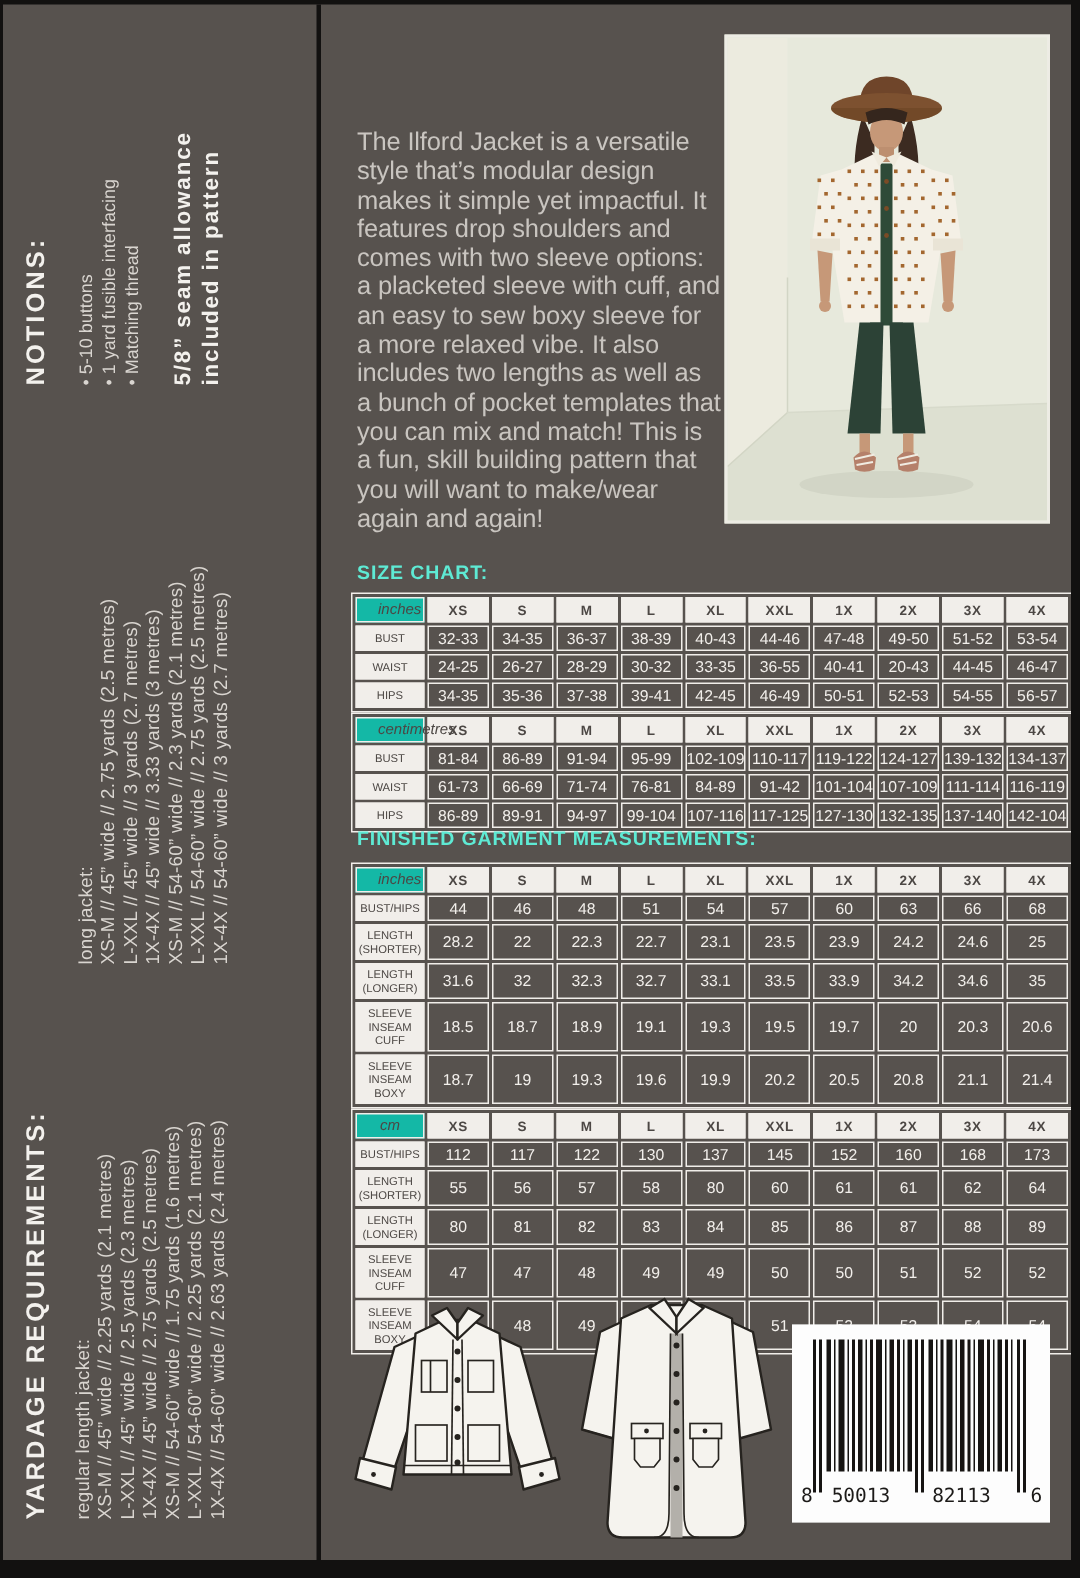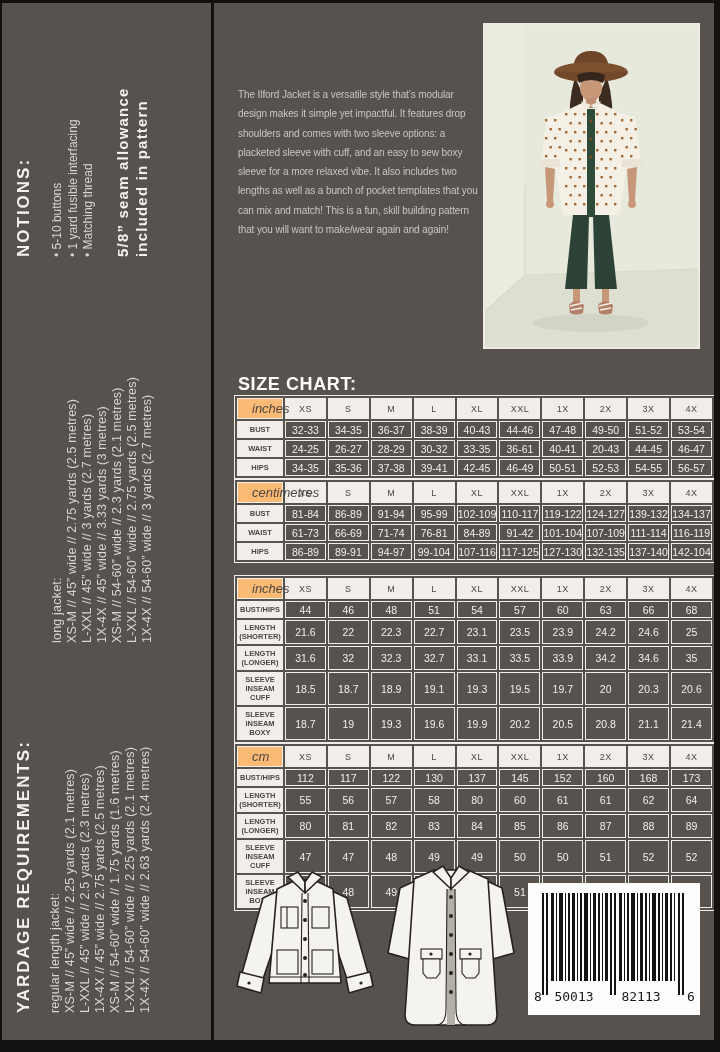--- a/index.html
+++ b/index.html
@@ -13,39 +13,39 @@
   .vtext { position:absolute; writing-mode:vertical-rl; transform:rotate(180deg); color:#d9d5d0; }
   .vtext h2 { font-size:17px; font-weight:bold; letter-spacing:2px; color:#f3f1ed; white-space:pre-line; }
   .vtext .lines { font-size:12.5px; line-height:15px; white-space:pre-line; letter-spacing:0.2px; }
   .vtext .bullets { font-size:12px; line-height:15.5px; white-space:pre-line; }
   .vtext .seam { font-size:15px; font-weight:bold; letter-spacing:1.2px; line-height:19px;
                  color:#f3f1ed; white-space:pre-line; }
   .gap14 { margin-left:14px; }
   .gap16 { margin-left:16px; }
 
   
-  .description { position:absolute; left:236px; top:82px; width:243px; font-size:10px;
+  .description { position:absolute; left:236px; top:82px; width:243px; font-size:17px;
                  line-height:19.3px; letter-spacing:-0.1px; color:#c9c5c0; }
   .description p + p { margin-top:19px; }
 
   .photo { position:absolute; left:481px; top:20px; width:217px; height:326px;
            border:2px solid #edece4; background:#e7e9dc; }
 
-  .section-heading { position:absolute; left:236px; font-size:18px; font-weight:bold;
-                     letter-spacing:0.6px; color:#ffffff; }
+  .section-heading { position:absolute; left:236px; font-size:13px; font-weight:bold;
+                     letter-spacing:0.6px; color:#5eead4; }
 
   .tablebox { position:absolute; left:232px; width:481px; }
   table.chart { border-collapse:separate; border-spacing:2px; border:1.5px solid #f1eeea;
                 width:481px; table-layout:fixed; }
   table.chart th, table.chart td { border:1.5px solid #f1eeea; text-align:center; vertical-align:middle; }
-  th.unit { background:#fdba74; color:#4c4744; font-style:italic; font-weight:normal;
-            font-size:13px; padding:2px 14px; }
-  th.size { background:#f1eeea; color:#4c4744; font-size:9px; font-weight:normal;
+  th.unit { background:#14b8a6; color:#4c4744; font-style:italic; font-weight:normal;
+            font-size:10px; padding:2px 14px; }
+  th.size { background:#f1eeea; color:#4c4744; font-size:9px; font-weight:bold;
             letter-spacing:0.5px; padding:2px 0; }
-  th.rowlabel { background:#f1eeea; color:#4c4744; font-size:7.5px; font-weight:bold;
+  th.rowlabel { background:#f1eeea; color:#4c4744; font-size:7.5px; font-weight:normal;
                 line-height:1.2; padding:2px 1px; }
   td.val { color:#f2efeb; font-size:10.5px; padding:1.5px 0; }
 
   .drawing { position:absolute; }
   .barcode { position:absolute; left:526px; top:880px; width:172px; height:132px; background:#fdfdfd; }
 
   .frame-bottom { position:absolute; left:0; bottom:0; width:720px; height:12px; background:#121110; }
   .frame-right { position:absolute; right:0; top:0; width:6px; height:1052px; background:#121110; }
 </style>
 </head>
@@ -267,21 +267,21 @@
               <td class="val">51-52</td>
               <td class="val">53-54</td>
             </tr>
             <tr>
               <th class="rowlabel">WAIST</th>
               <td class="val">24-25</td>
               <td class="val">26-27</td>
               <td class="val">28-29</td>
               <td class="val">30-32</td>
               <td class="val">33-35</td>
-              <td class="val">36-61</td>
+              <td class="val">36-55</td>
               <td class="val">40-41</td>
               <td class="val">20-43</td>
               <td class="val">44-45</td>
               <td class="val">46-47</td>
             </tr>
             <tr>
               <th class="rowlabel">HIPS</th>
               <td class="val">34-35</td>
               <td class="val">35-36</td>
               <td class="val">37-38</td>
@@ -361,20 +361,21 @@
               <td class="val">117-125</td>
               <td class="val">127-130</td>
               <td class="val">132-135</td>
               <td class="val">137-140</td>
               <td class="val">142-104</td>
             </tr>
           </tbody>
         </table>
       </div>
 
+    <h2 class="section-heading" style="top:548px;">FINISHED GARMENT MEASUREMENTS:</h2>
     <div class="tablebox" style="top:572px;" id="fgm-tables">
         <table class="chart">
           <colgroup>
             <col style="width: 46px;">
             <col>
             <col>
             <col>
             <col>
             <col>
             <col>
@@ -407,21 +408,21 @@
               <td class="val">51</td>
               <td class="val">54</td>
               <td class="val">57</td>
               <td class="val">60</td>
               <td class="val">63</td>
               <td class="val">66</td>
               <td class="val">68</td>
             </tr>
             <tr>
               <th class="rowlabel">LENGTH (SHORTER)</th>
-              <td class="val">21.6</td>
+              <td class="val">28.2</td>
               <td class="val">22</td>
               <td class="val">22.3</td>
               <td class="val">22.7</td>
               <td class="val">23.1</td>
               <td class="val">23.5</td>
               <td class="val">23.9</td>
               <td class="val">24.2</td>
               <td class="val">24.6</td>
               <td class="val">25</td>
             </tr>

